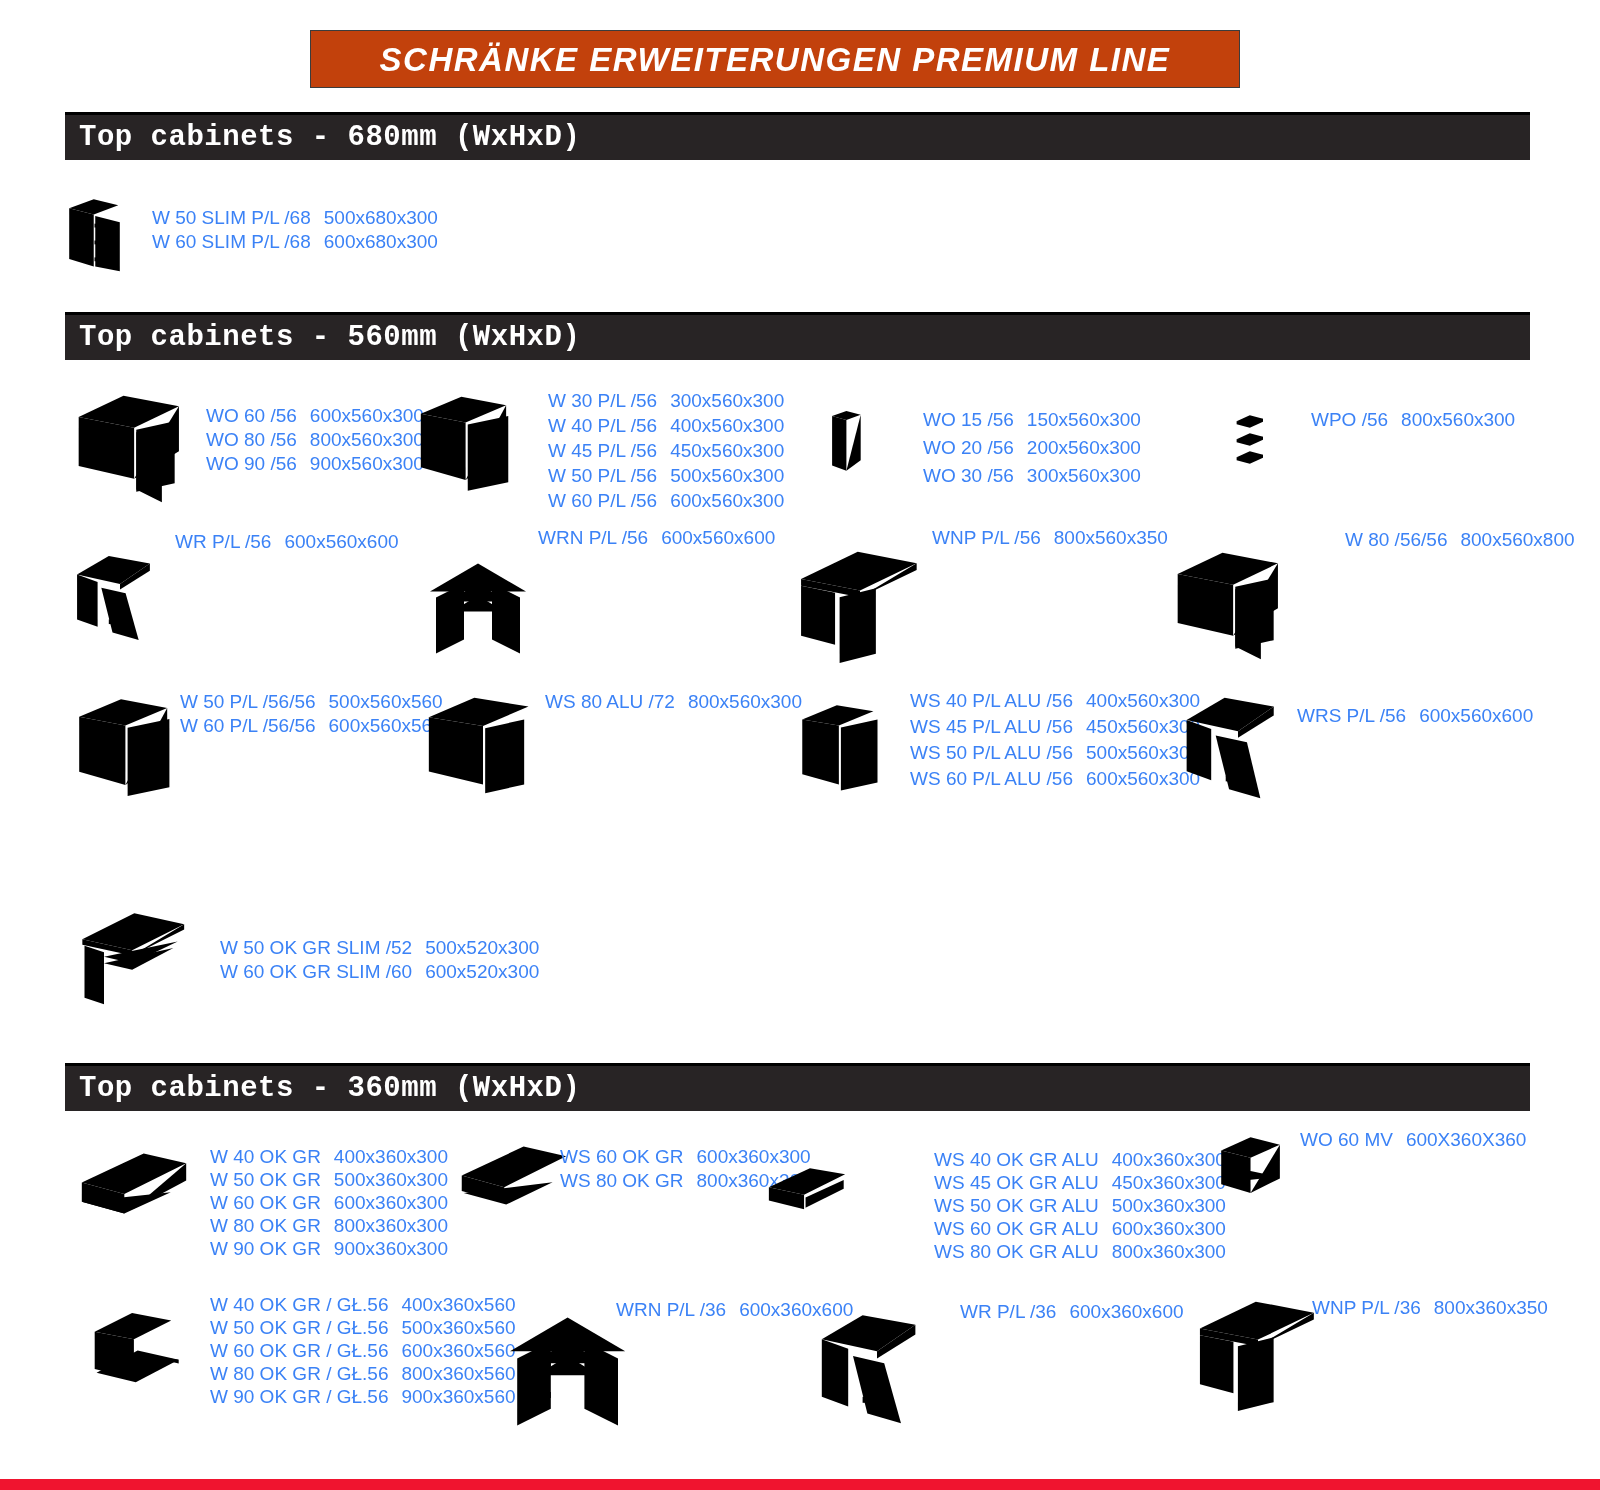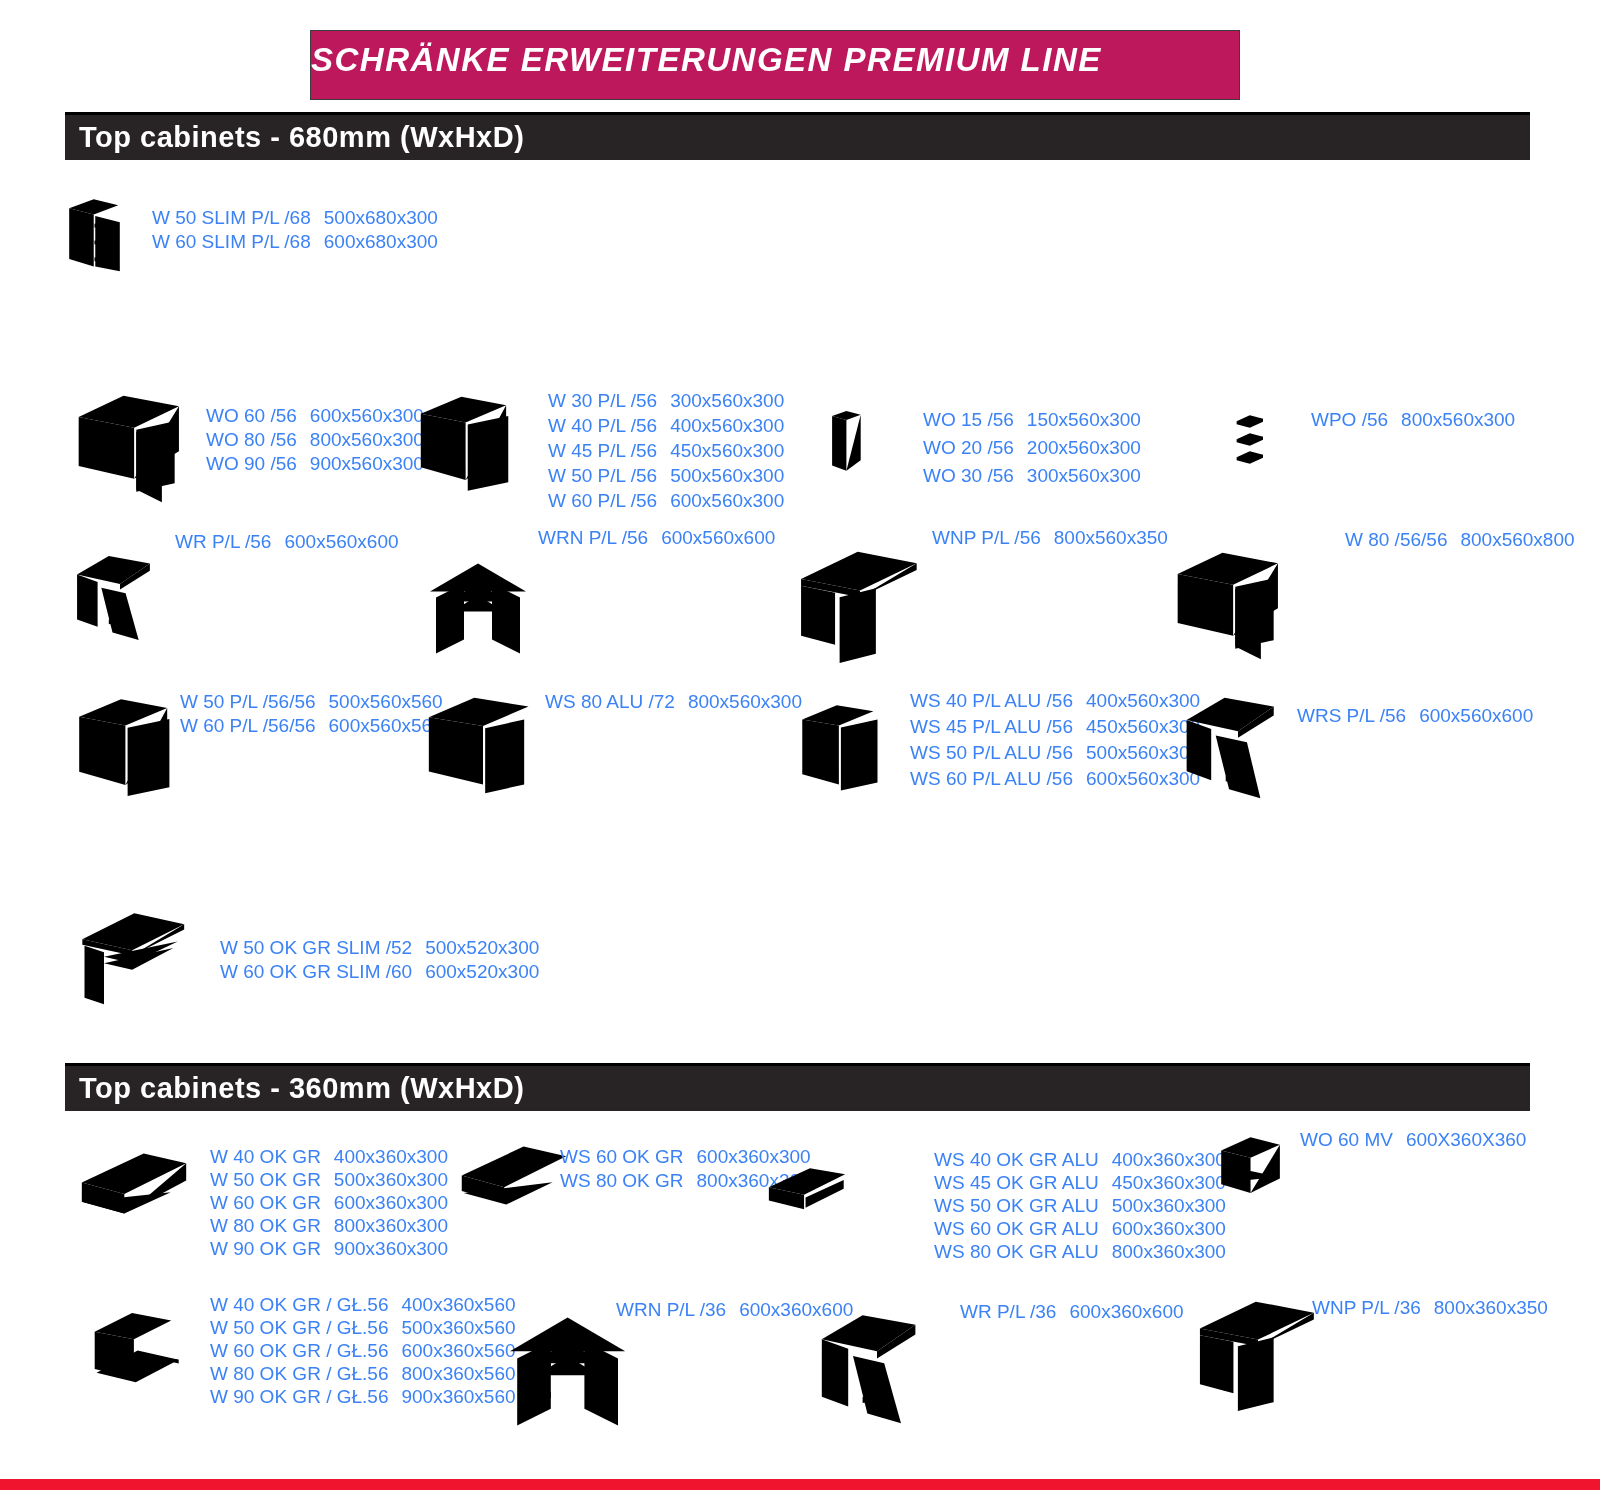--- a/index.html
+++ b/index.html
@@ -1,23 +1,23 @@
 <!DOCTYPE html>
 <html><head>
 <meta charset="utf-8">
 <style>
   html,body{margin:0;padding:0;background:#fff;}
   #page{position:relative;width:1600px;height:1490px;background:#ffffff;overflow:hidden;
         font-family:"Liberation Sans",sans-serif;}
-  .title-bar{position:absolute;left:310px;top:30px;width:930px;height:70px;background:#be185d;
-        color:#fff;text-align:left;font-weight:bold;font-style:italic;font-size:33px;
+  .title-bar{position:absolute;left:310px;top:30px;width:930px;height:58px;background:#c2410c;
+        color:#fff;text-align:center;font-weight:bold;font-style:italic;font-size:33px;
         line-height:58px;letter-spacing:1.5px;border:1px solid #3c3c3c;box-sizing:border-box;}
   .sec-bar{position:absolute;left:65px;width:1465px;height:48px;background:#282425;
         border-top:3px solid #000;color:#fff;font-weight:bold;font-size:29px;line-height:45px;
-        padding-left:14px;box-sizing:border-box;letter-spacing:.5px;}
+        padding-left:14px;box-sizing:border-box;letter-spacing:.5px;font-family:Liberation Mono, monospace;}
   .labels{position:absolute;display:grid;grid-template-columns:max-content max-content;
         column-gap:13px;font-size:19px;line-height:24px;color:#3b82f6;white-space:nowrap;}
   .labels .code{grid-column:1;}
   .labels .size{grid-column:2;}
   svg.draw{position:absolute;}
   .footer-bar{position:absolute;left:0;top:1479px;width:1600px;height:11px;background:#f0142f;}
 </style>
 </head>
 <body>
 
@@ -186,20 +186,23 @@
         <use href="#sym-tall"></use>
       </svg>
     <div class="labels" style="left:152px;top:206px">
         <span class="code">W 50 SLIM P/L /68</span>
         <span class="size">500x680x300</span>
         <span class="code">W 60 SLIM P/L /68</span>
         <span class="size">600x680x300</span>
       </div>
   </div>
 
+  <div class="sec-bar" style="top:312px">
+    <span>Top cabinets - 560mm (WxHxD)</span>
+  </div>
 
   <div>
     <svg class="draw" style="left:62px;top:385px;width:140px;height:128px" viewBox="0 0 120 120">
         <use href="#sym-box2"></use>
       </svg>
     <div class="labels" style="left:206px;top:404px">
         <span class="code">WO 60 /56</span>
         <span class="size">600x560x300</span>
         <span class="code">WO 80 /56</span>
         <span class="size">800x560x300</span>

